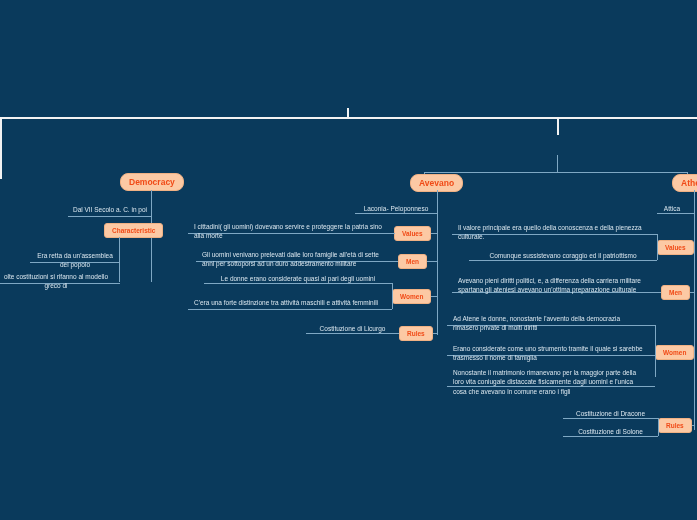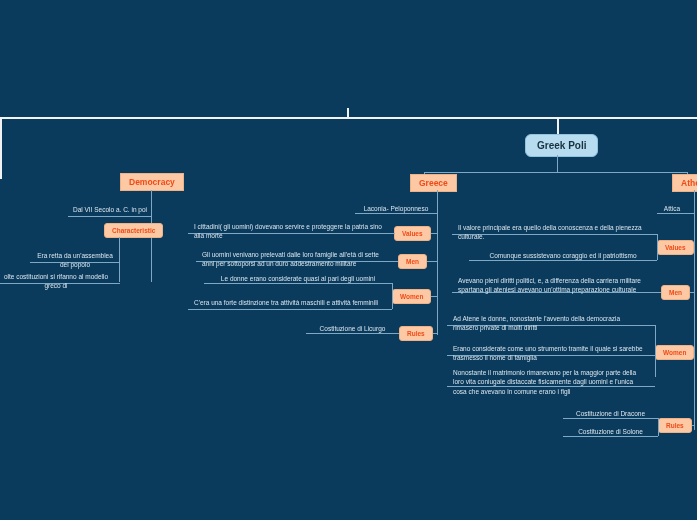--- a/index.html
+++ b/index.html
@@ -39,21 +39,21 @@
     border:1px solid #8fc3de;
     border-radius:6px;
     color:#17313f;
     font-size:10px;
     font-weight:bold;
     padding:5px 11px;
   }
   .cat{
     background:#fcc9a4;
     border:1px solid #f0b184;
-    border-radius:0;
+    border-radius:8px;
     color:#f04a17;
     font-size:8.5px;
     font-weight:bold;
     padding:3px 8px;
   }
   .badge{
     background:#fcc9a4;
     border:1px solid #f0b184;
     border-radius:3px;
     color:#f04a17;
@@ -95,27 +95,26 @@
   <div class="node badge" style="left:104px;top:223px;">Characteristic</div>
 
   <div class="ln v" style="left:119px;top:237px;height:45px;"></div>
 
   <div class="ln h" style="left:30px;top:262px;width:90px;"></div>
   <div class="node leaf ctr" style="left:30px;top:249px;width:90px;">Era retta da un'assemblea del popolo</div>
 
   <div class="ln h" style="left:0px;top:283px;width:120px;"></div>
   <div class="node leaf ctr" style="left:-4px;top:270px;width:120px;">olte costituzioni si rifanno al modello greco di</div>
 
-  <div class="node poli" style="left:525px;top:134px;">Greek Poli</div>
   <div class="ln v" style="left:557px;top:155px;height:18px;"></div>
   <div class="ln h" style="left:424px;top:172px;width:263px;"></div>
   <div class="ln v" style="left:424px;top:172px;height:10px;"></div>
   <div class="ln v" style="left:687px;top:172px;height:10px;"></div>
 
-  <div class="node cat" style="left:410px;top:174px;">Greece</div>
+  <div class="node cat" style="left:410px;top:174px;">Avevano</div>
 
   <div class="ln v" style="left:437px;top:190px;height:145px;"></div>
 
   <div class="ln h" style="left:355px;top:213px;width:82px;"></div>
   <div class="node leaf ctr" style="left:355px;top:202px;width:82px;">Laconia- Peloponneso</div>
 
   <div class="ln h" style="left:421px;top:233px;width:16px;"></div>
   <div class="node badge" style="left:394px;top:226px;">Values</div>
   <div class="ln v" style="left:394px;top:233px;height:1px;"></div>
   <div class="ln h" style="left:188px;top:233px;width:206px;"></div>

